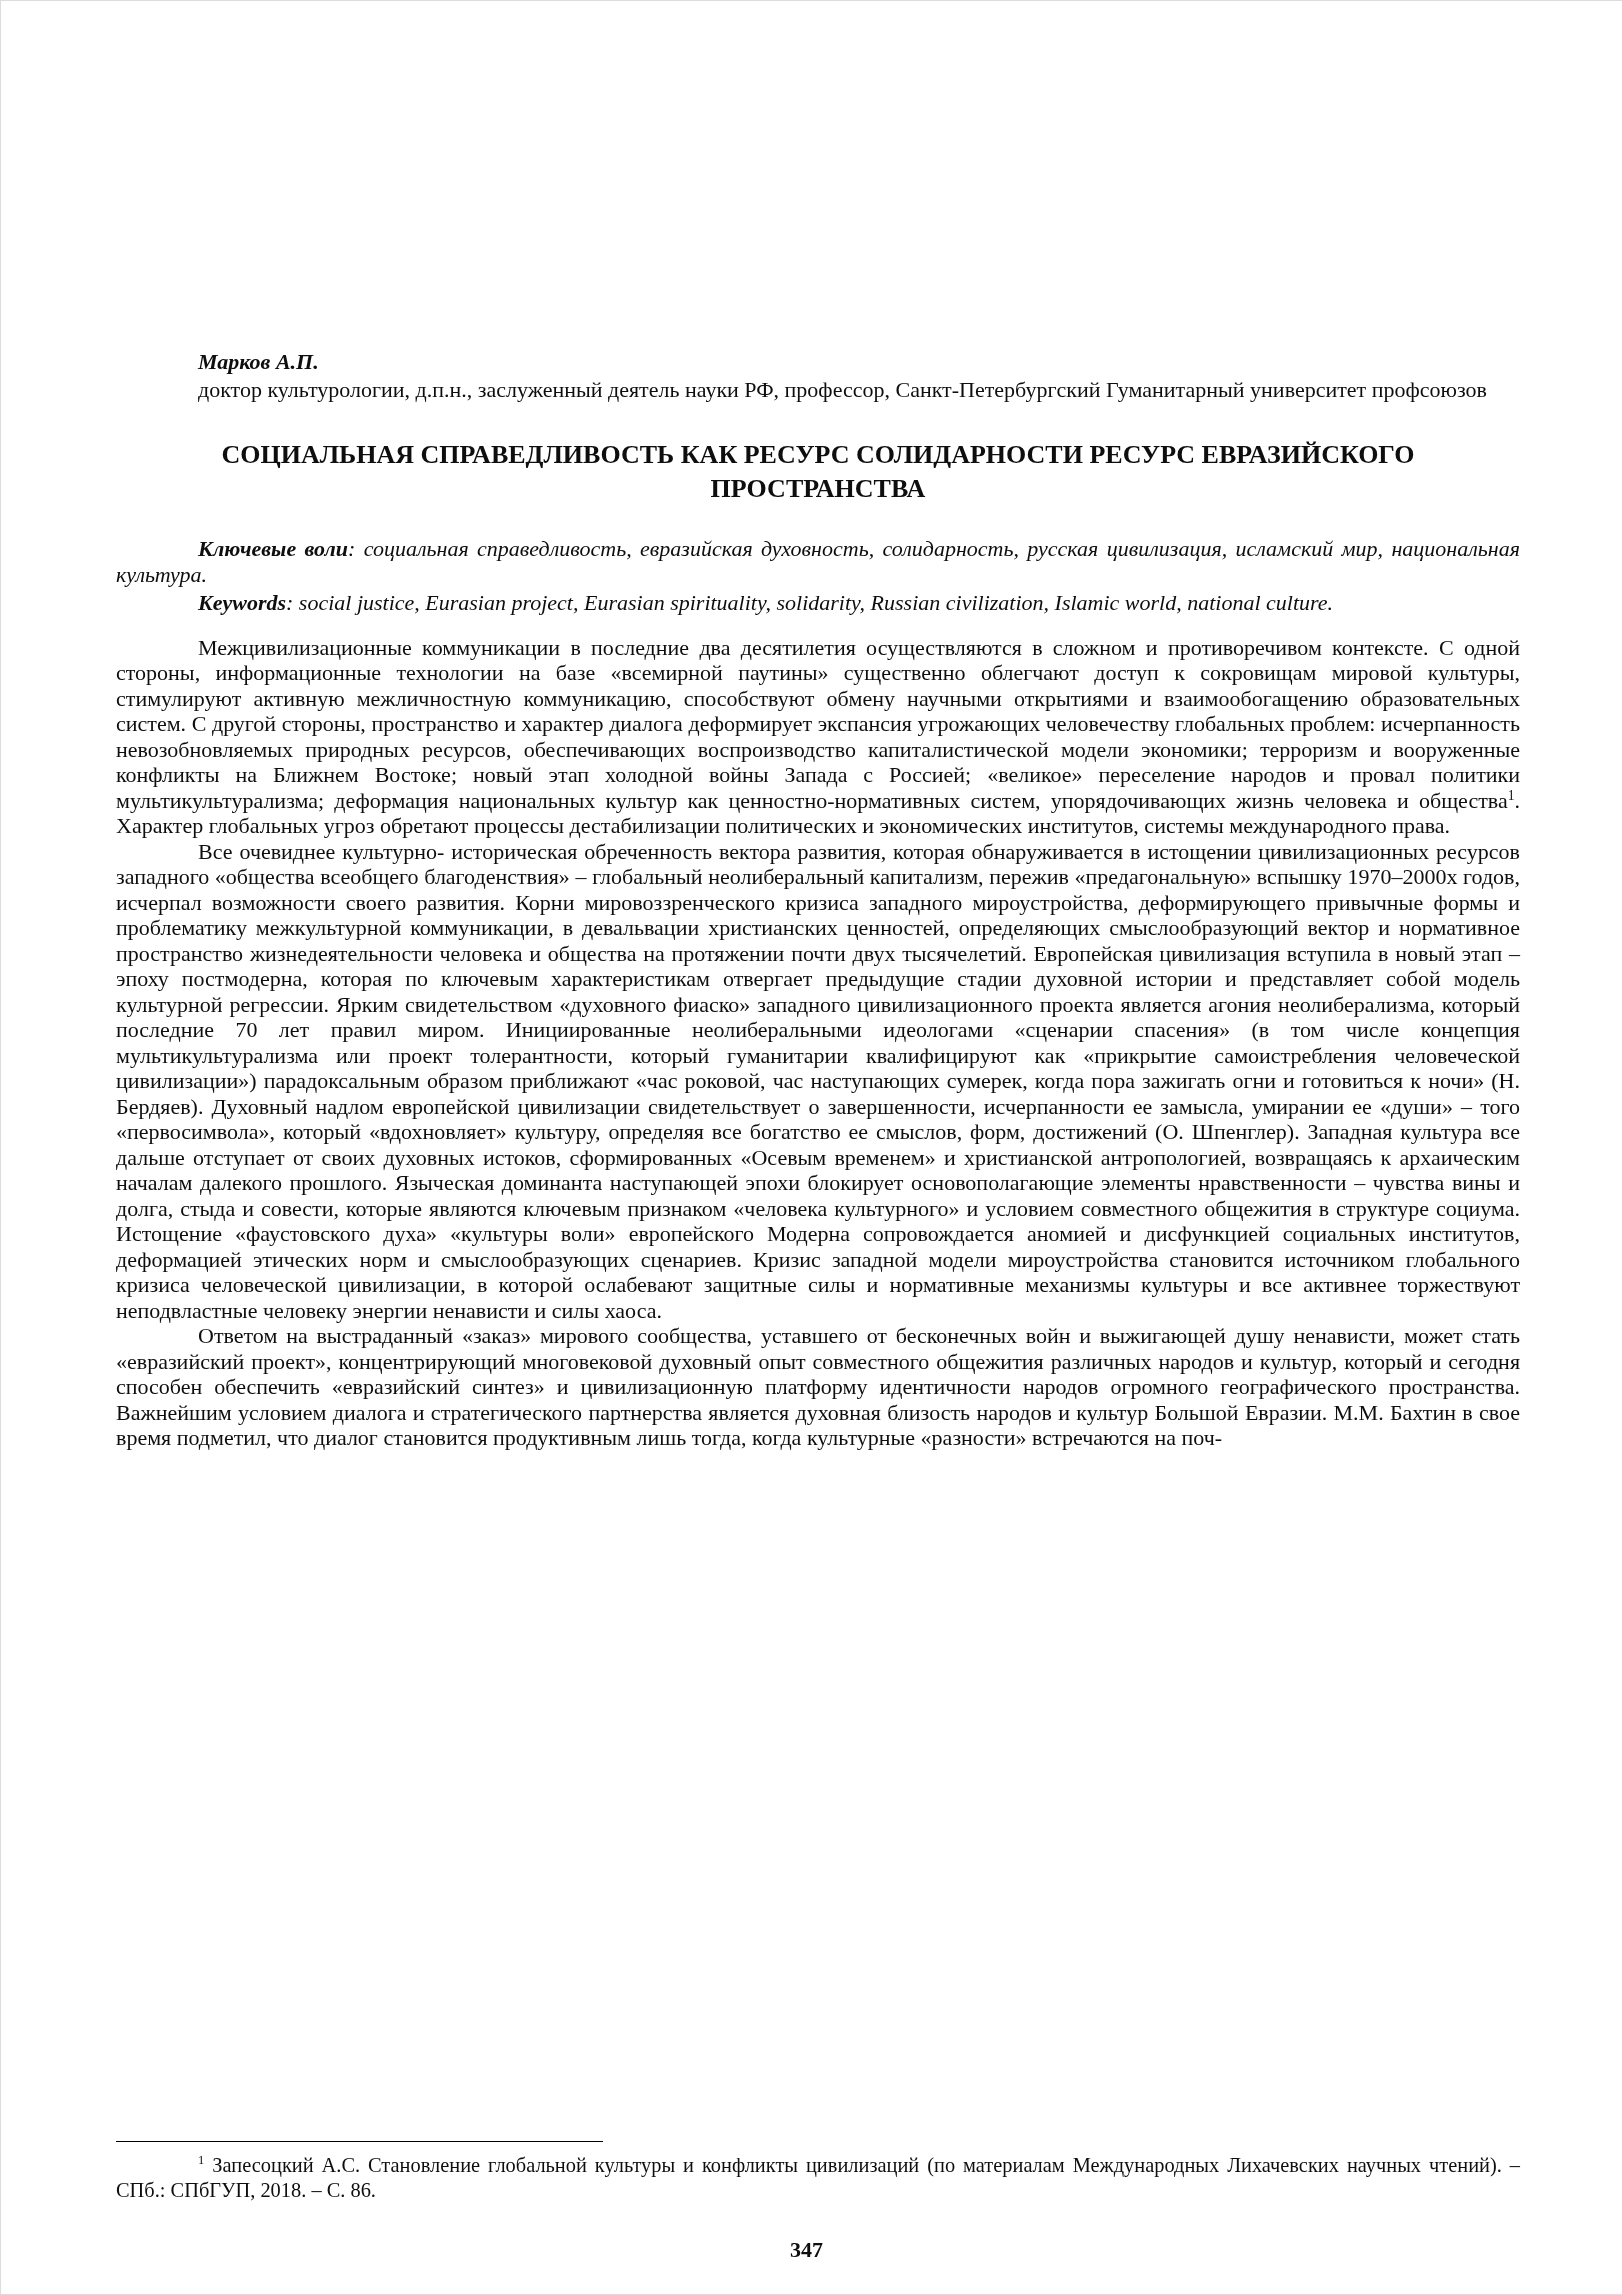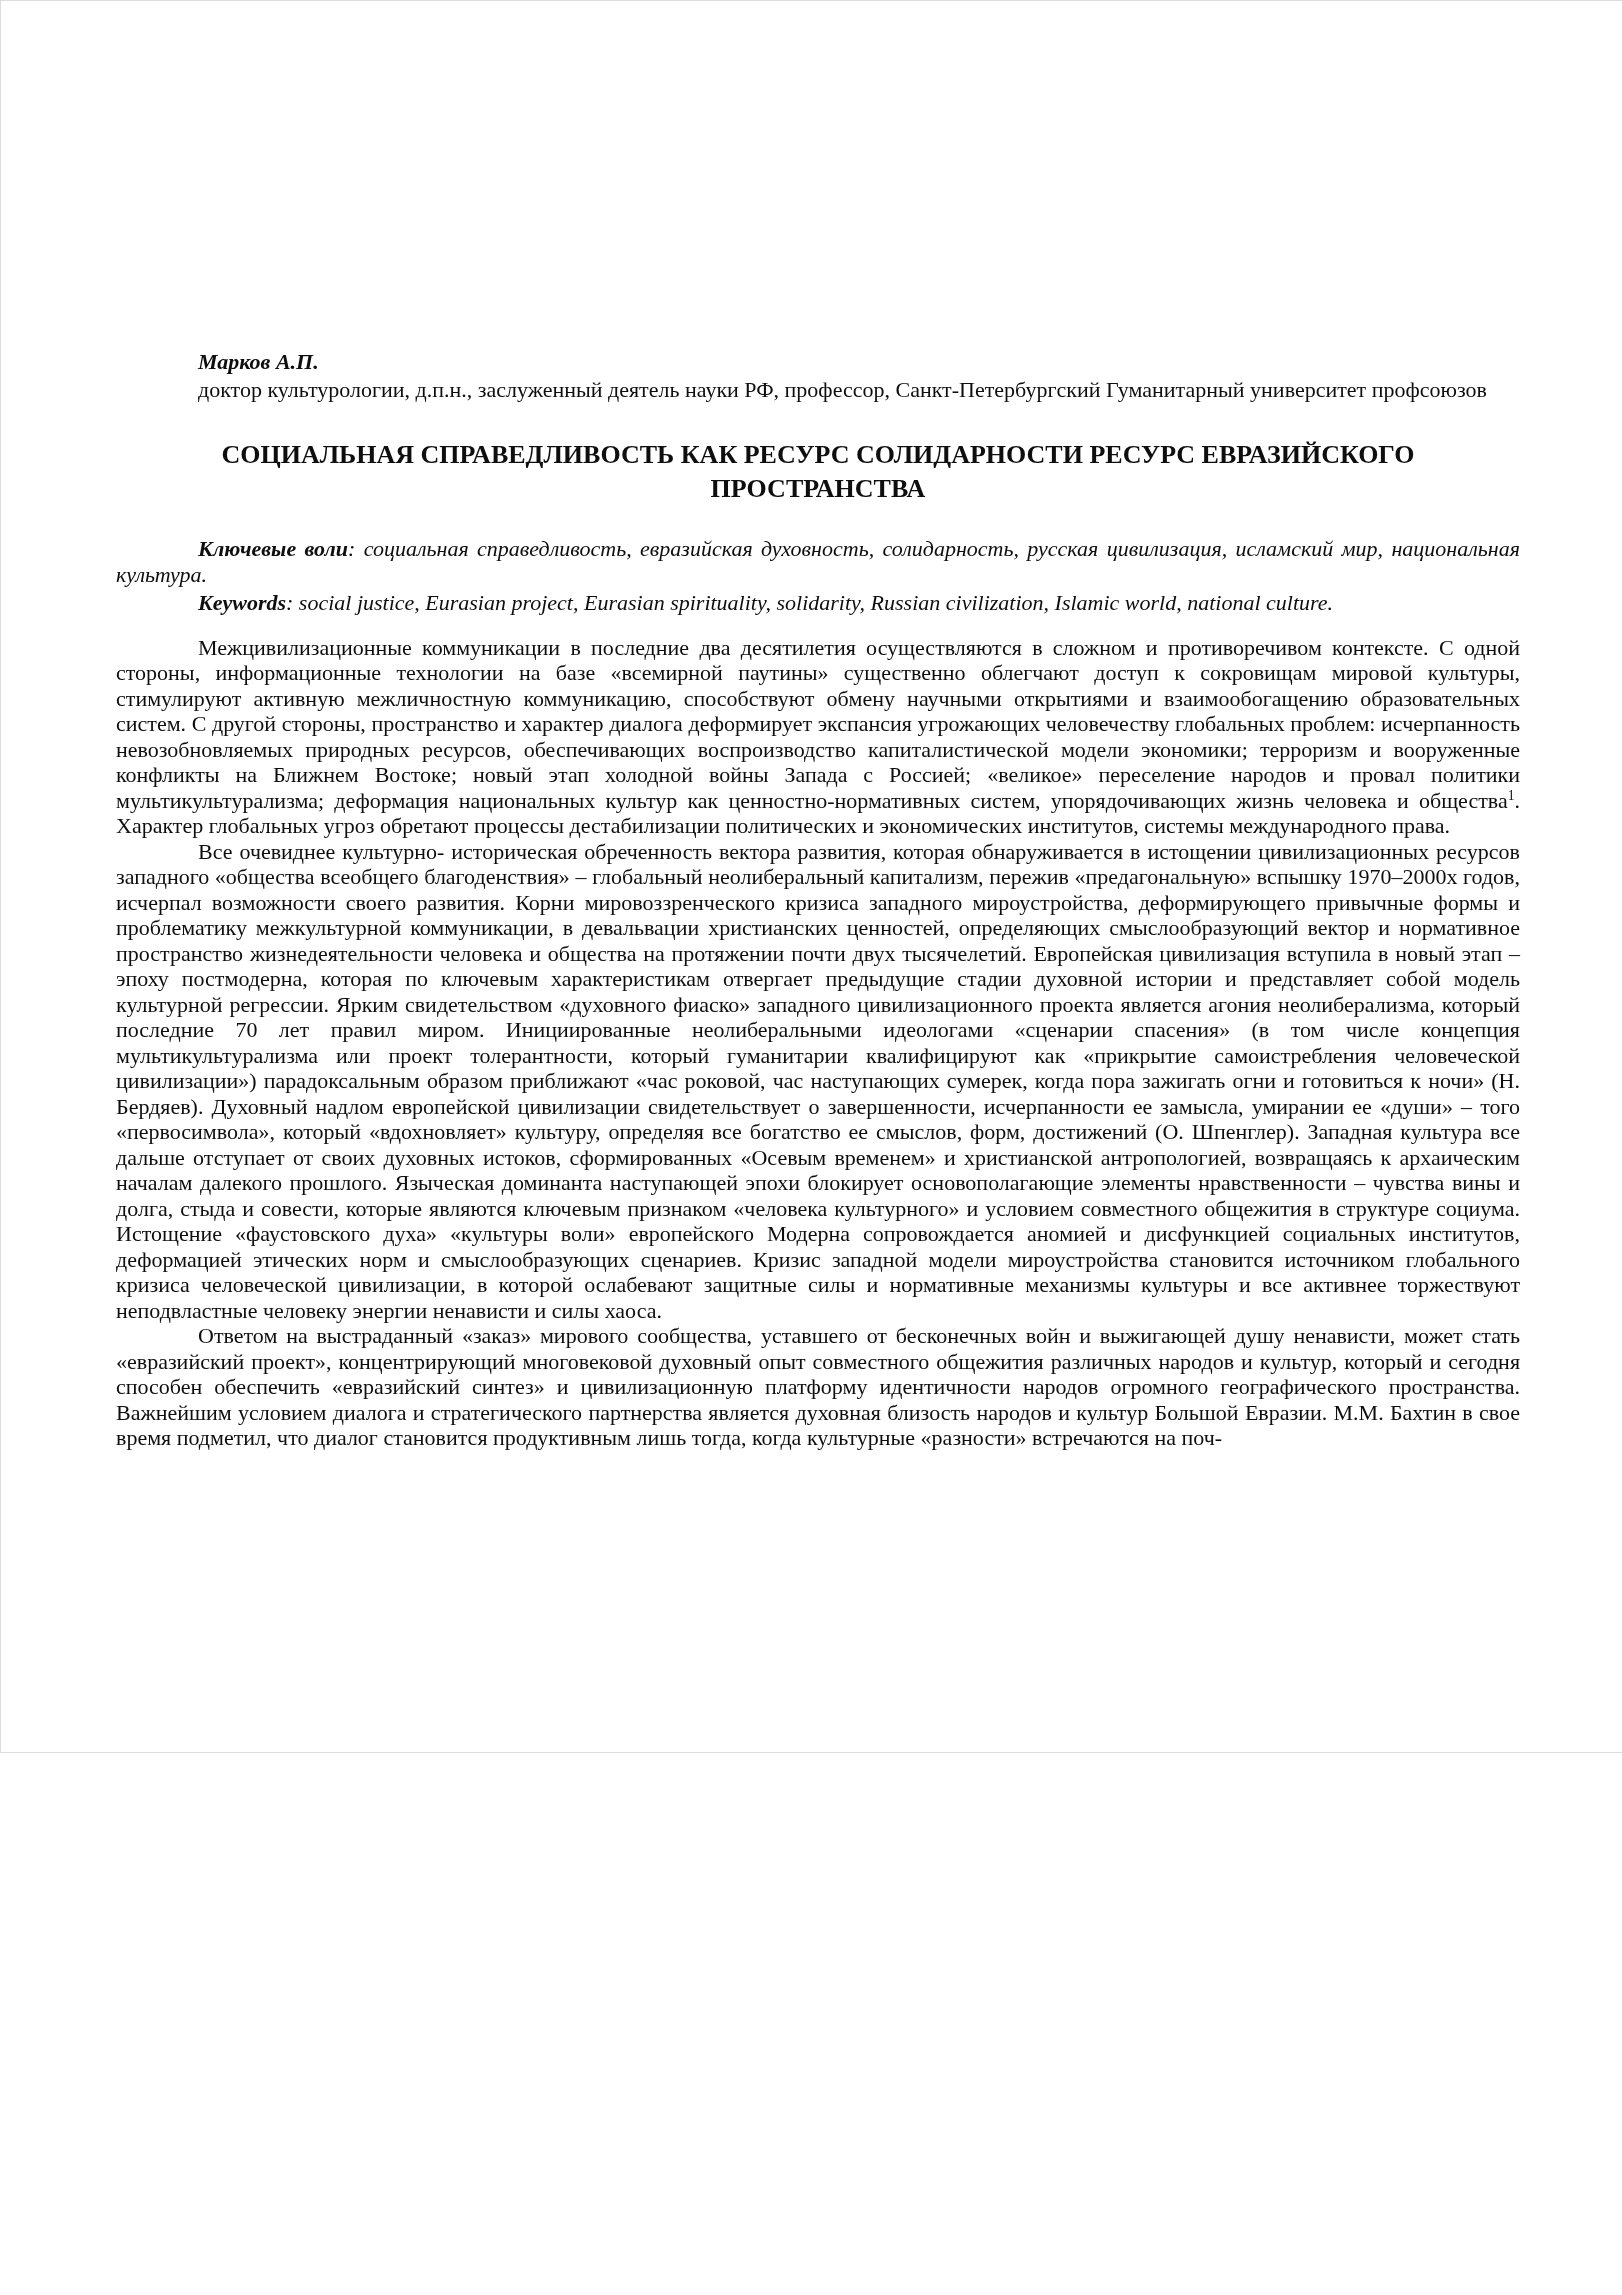--- a/index.html
+++ b/index.html
@@ -1,20 +1,20 @@
 <!DOCTYPE html>
 <html style="font-size:12.6px"><head>
 <meta charset="utf-8">
 <style>
   * { box-sizing: border-box; }
   html, body { margin: 0; padding: 0; background: #ffffff; }
   .page {
     position: relative;
     width: 1623px;
-    height: 1753px;
+    height: 2295px;
     background: #ffffff;
     border: 0.8px solid #dcdcdc;
     font-family: "Liberation Serif", "DejaVu Serif", serif;
     color: #0e0e0e;
     overflow: hidden;
   }
   .content {
     position: absolute;
     left: 115px;
     right: 102px;
@@ -108,17 +108,18 @@
     <p class="body-para first"><span>Межцивилизационные коммуникации в последние два десятилетия осуществляются в сложном и противоречивом контексте. С одной стороны, информационные технологии на базе «всемирной паутины» существенно облегчают доступ к сокровищам мировой культуры, стимулируют активную межличностную коммуникацию, способствуют обмену научными открытиями и взаимообогащению образовательных систем. С другой стороны, пространство и характер диалога деформирует экспансия угрожающих человечеству глобальных проблем: исчерпанность невозобновляемых природных ресурсов, обеспечивающих воспроизводство капиталистической модели экономики; терроризм и вооруженные конфликты на Ближнем Востоке; новый этап холодной войны Запада с Россией; «великое» переселение народов и провал политики мультикультурализма; деформация национальных культур как ценностно-нормативных систем, упорядочивающих жизнь человека и общества</span><sup>1</sup><span>. Характер глобальных угроз обретают процессы дестабилизации политических и экономических институтов, системы международного права.</span></p>
 
     <p class="body-para">Все очевиднее культурно- историческая обреченность вектора развития, которая обнаруживается в истощении цивилизационных ресурсов западного «общества всеобщего благоденствия» – глобальный неолиберальный капитализм, пережив «предагональную» вспышку 1970–2000х годов, исчерпал возможности своего развития. Корни мировоззренческого кризиса западного мироустройства, деформирующего привычные формы и проблематику межкультурной коммуникации, в девальвации христианских ценностей, определяющих смыслообразующий вектор и нормативное пространство жизнедеятельности человека и общества на протяжении почти двух тысячелетий. Европейская цивилизация вступила в новый этап – эпоху постмодерна, которая по ключевым характеристикам отвергает предыдущие стадии духовной истории и представляет собой модель культурной регрессии. Ярким свидетельством «духовного фиаско» западного цивилизационного проекта является агония неолиберализма, который последние 70 лет правил миром. Инициированные неолиберальными идеологами «сценарии спасения» (в том числе концепция мультикультурализма или проект толерантности, который гуманитарии квалифицируют как «прикрытие самоистребления человеческой цивилизации») парадоксальным образом приближают «час роковой, час наступающих сумерек, когда пора зажигать огни и готовиться к ночи» (Н. Бердяев). Духовный надлом европейской цивилизации свидетельствует о завершенности, исчерпанности ее замысла, умирании ее «души» – того «первосимвола», который «вдохновляет» культуру, определяя все богатство ее смыслов, форм, достижений (О. Шпенглер). Западная культура все дальше отступает от своих духовных истоков, сформированных «Осевым временем» и христианской антропологией, возвращаясь к архаическим началам далекого прошлого. Языческая доминанта наступающей эпохи блокирует основополагающие элементы нравственности – чувства вины и долга, стыда и совести, которые являются ключевым признаком «человека культурного» и условием совместного общежития в структуре социума. Истощение «фаустовского духа» «культуры воли» европейского Модерна сопровождается аномией и дисфункцией социальных институтов, деформацией этических норм и смыслообразующих сценариев. Кризис западной модели мироустройства становится источником глобального кризиса человеческой цивилизации, в которой ослабевают защитные силы и нормативные механизмы культуры и все активнее торжествуют неподвластные человеку энергии ненависти и силы хаоса.</p>
 
     <p class="body-para">Ответом на выстраданный «заказ» мирового сообщества, уставшего от бесконечных войн и выжигающей душу ненависти, может стать «евразийский проект», концентрирующий многовековой духовный опыт совместного общежития различных народов и культур, который и сегодня способен обеспечить «евразийский синтез» и цивилизационную платформу идентичности народов огромного географического пространства. Важнейшим условием диалога и стратегического партнерства является духовная близость народов и культур Большой Евразии. М.М. Бахтин в свое время подметил, что диалог становится продуктивным лишь тогда, когда культурные «разности» встречаются на поч-</p>
 
   </div>
 
   <div class="footnote-area">
     <div class="footnote-rule"></div>
+    <p class="footnote"><sup>1</sup><span> Запесоцкий А.С. Становление глобальной культуры и конфликты цивилизаций (по материалам Международных Лихачевских научных чтений). – СПб.: СПбГУП, 2018. – С. 86.</span></p>
   </div>
 
   <div class="page-number">347</div>
 </div>
 
 
 </body></html>

